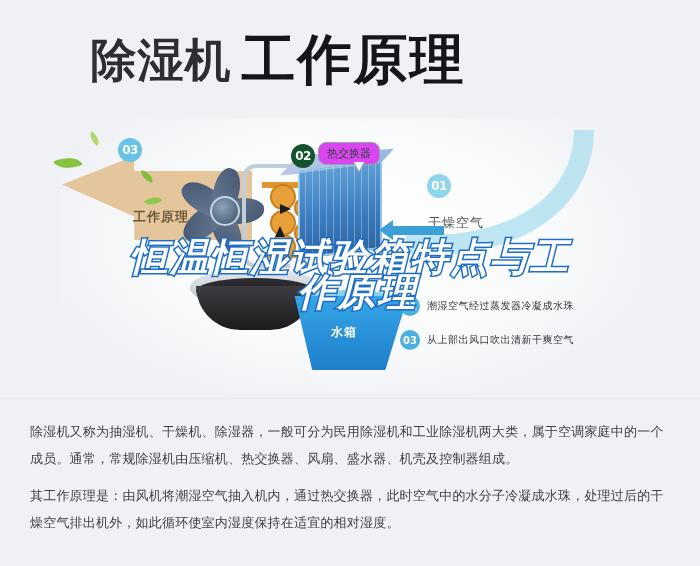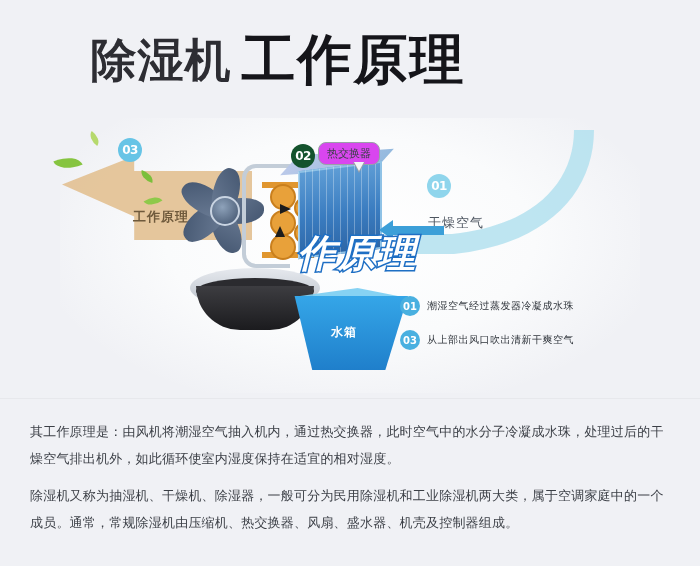--- a/index.html
+++ b/index.html
@@ -298,23 +298,24 @@
         <div class="txt">潮湿空气经过蒸发器冷凝成水珠</div>
       </div>
       <div class="legend-row">
         <div class="badge-inline">03</div>
         <div class="txt">从上部出风口吹出清新干爽空气</div>
       </div>
     </div>
   </div>
 
   <div class="watermark">
+    <span class="wl">恒温恒湿试验箱特点与工</span>
     <span class="wl wl2">作原理</span>
   </div>
 
   <div class="divider"></div>
 
   <div class="copy">
+    <p>除湿机又称为抽湿机、干燥机、除湿器，一般可分为民用除湿机和工业除湿机两大类，属于空调家庭中的一个成员。通常，常规除湿机由压缩机、热交换器、风扇、盛水器、机壳及控制器组成。</p>
     <p>其工作原理是：由风机将潮湿空气抽入机内，通过热交换器，此时空气中的水分子冷凝成水珠，处理过后的干燥空气排出机外，如此循环使室内湿度保持在适宜的相对湿度。</p>
-    <p>除湿机又称为抽湿机、干燥机、除湿器，一般可分为民用除湿机和工业除湿机两大类，属于空调家庭中的一个成员。通常，常规除湿机由压缩机、热交换器、风扇、盛水器、机壳及控制器组成。</p>
   </div>
 
 </div>
 
 </body></html>

